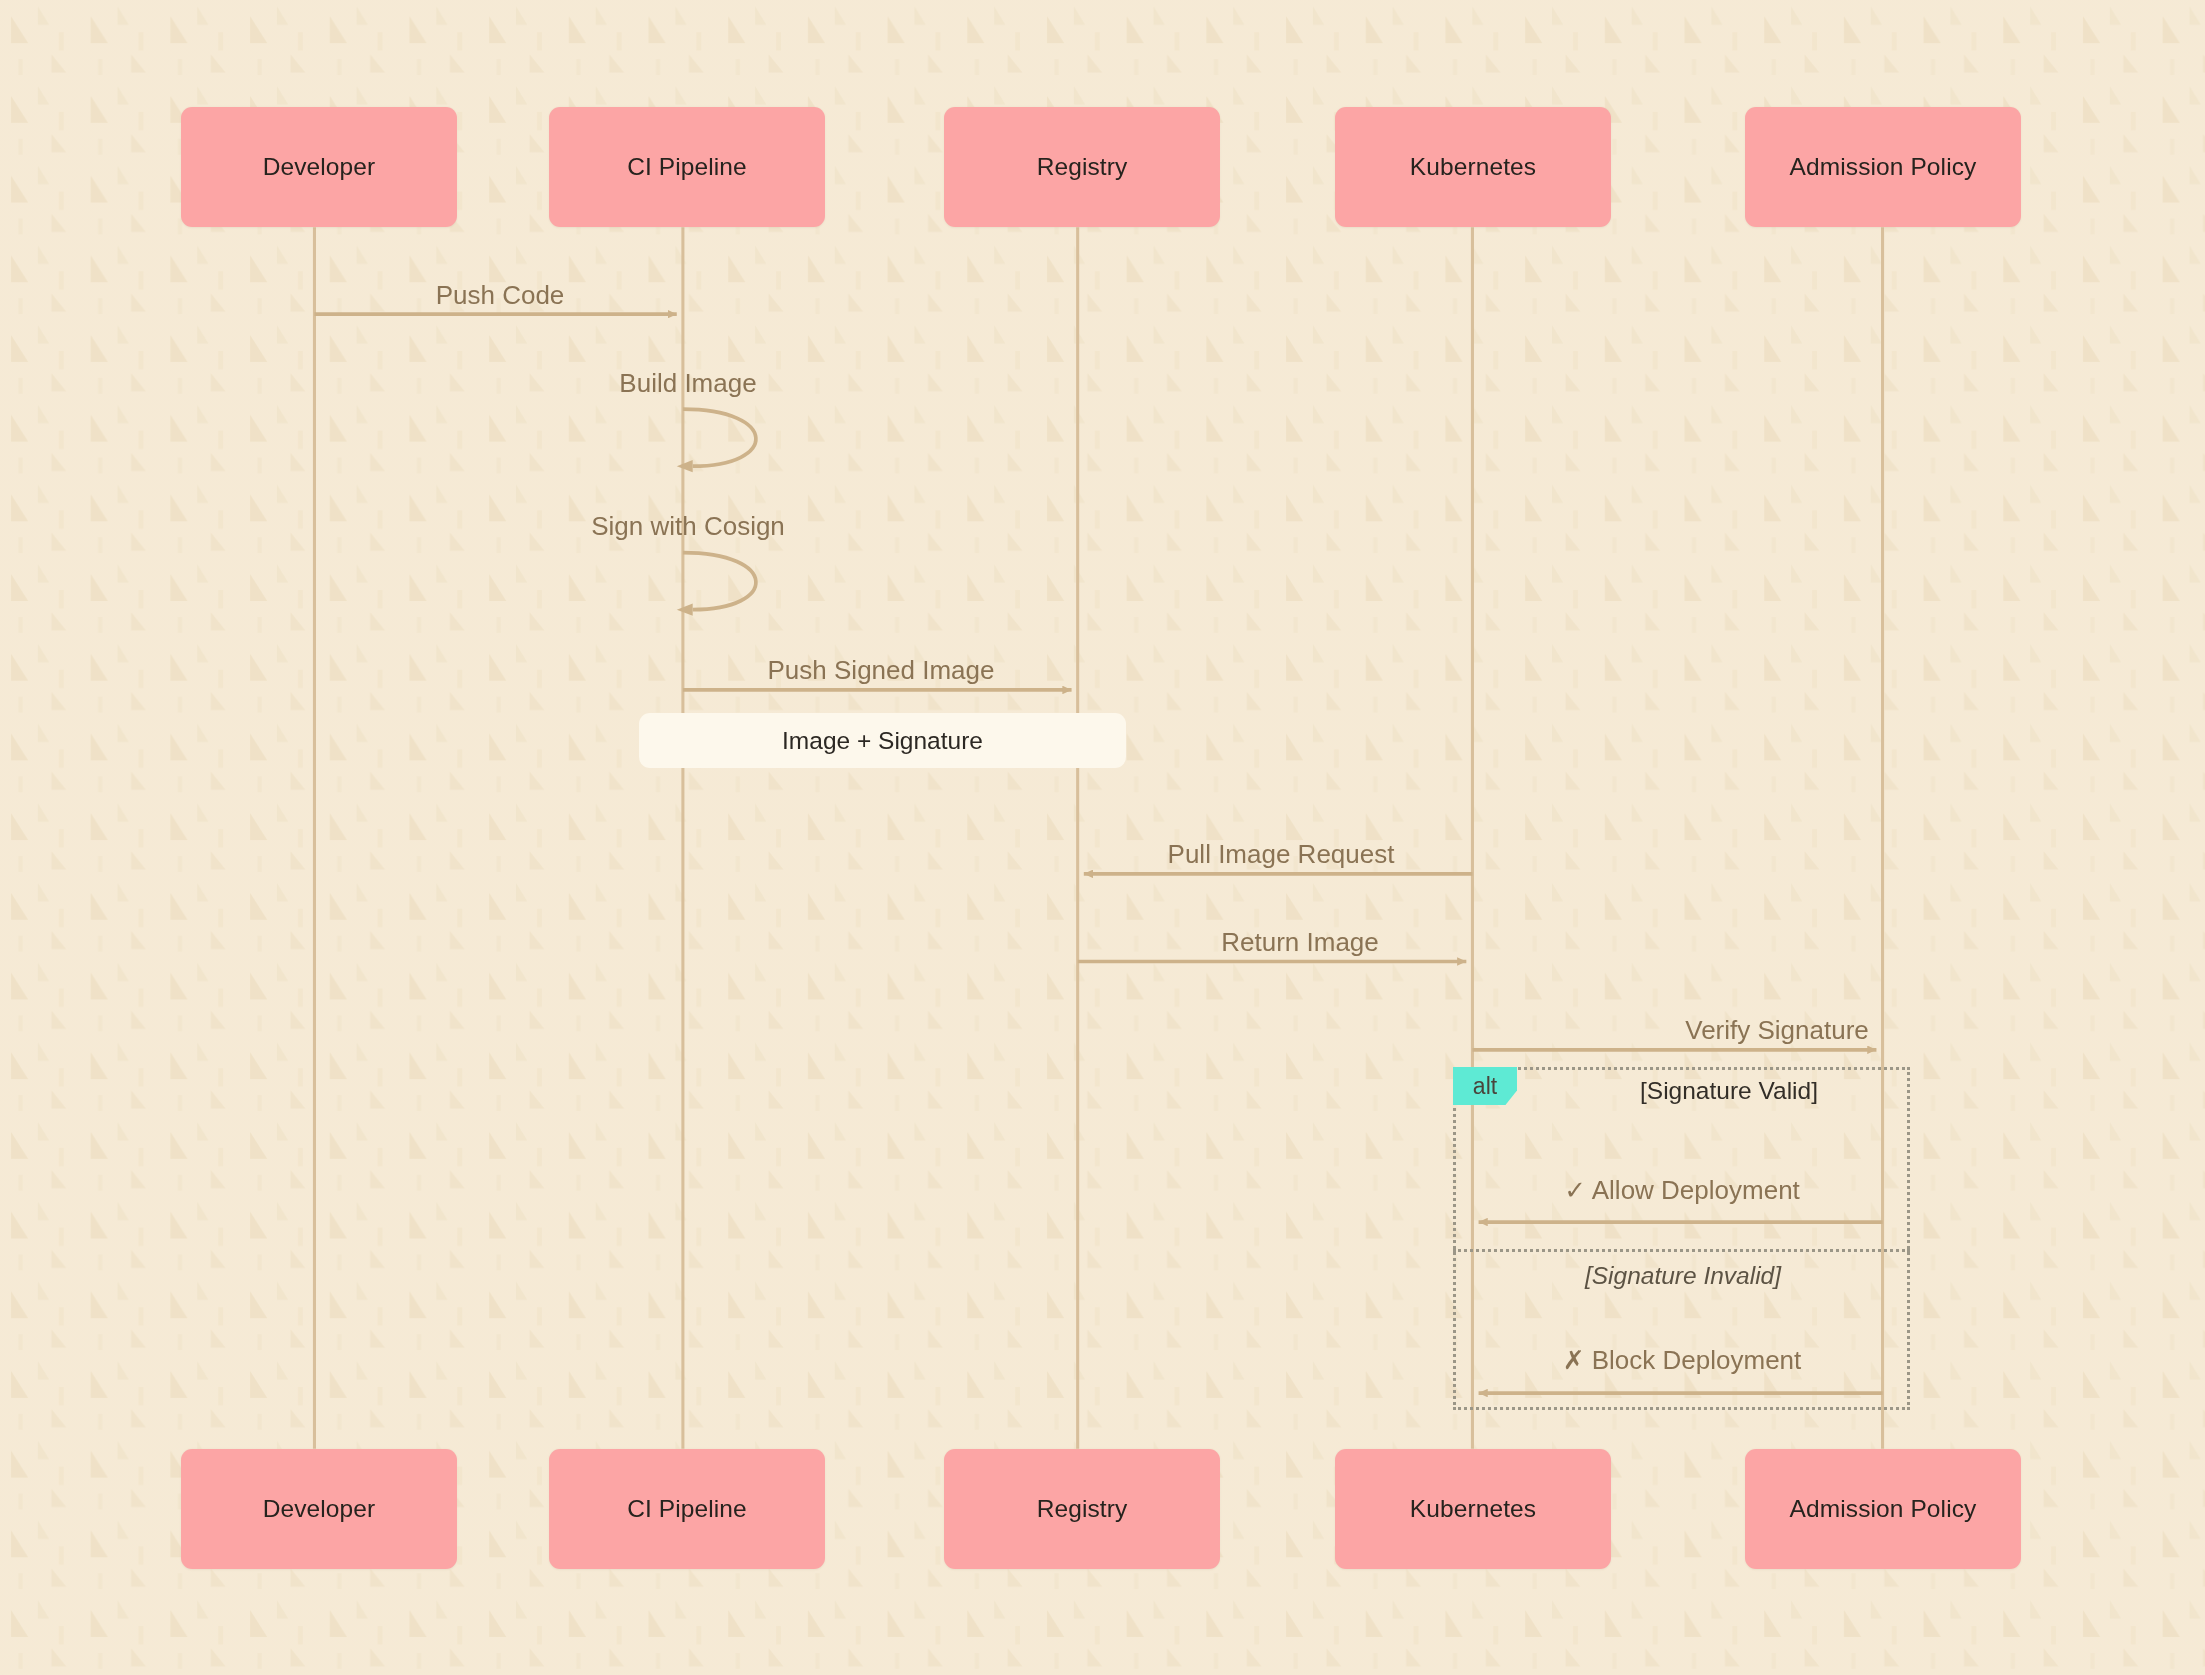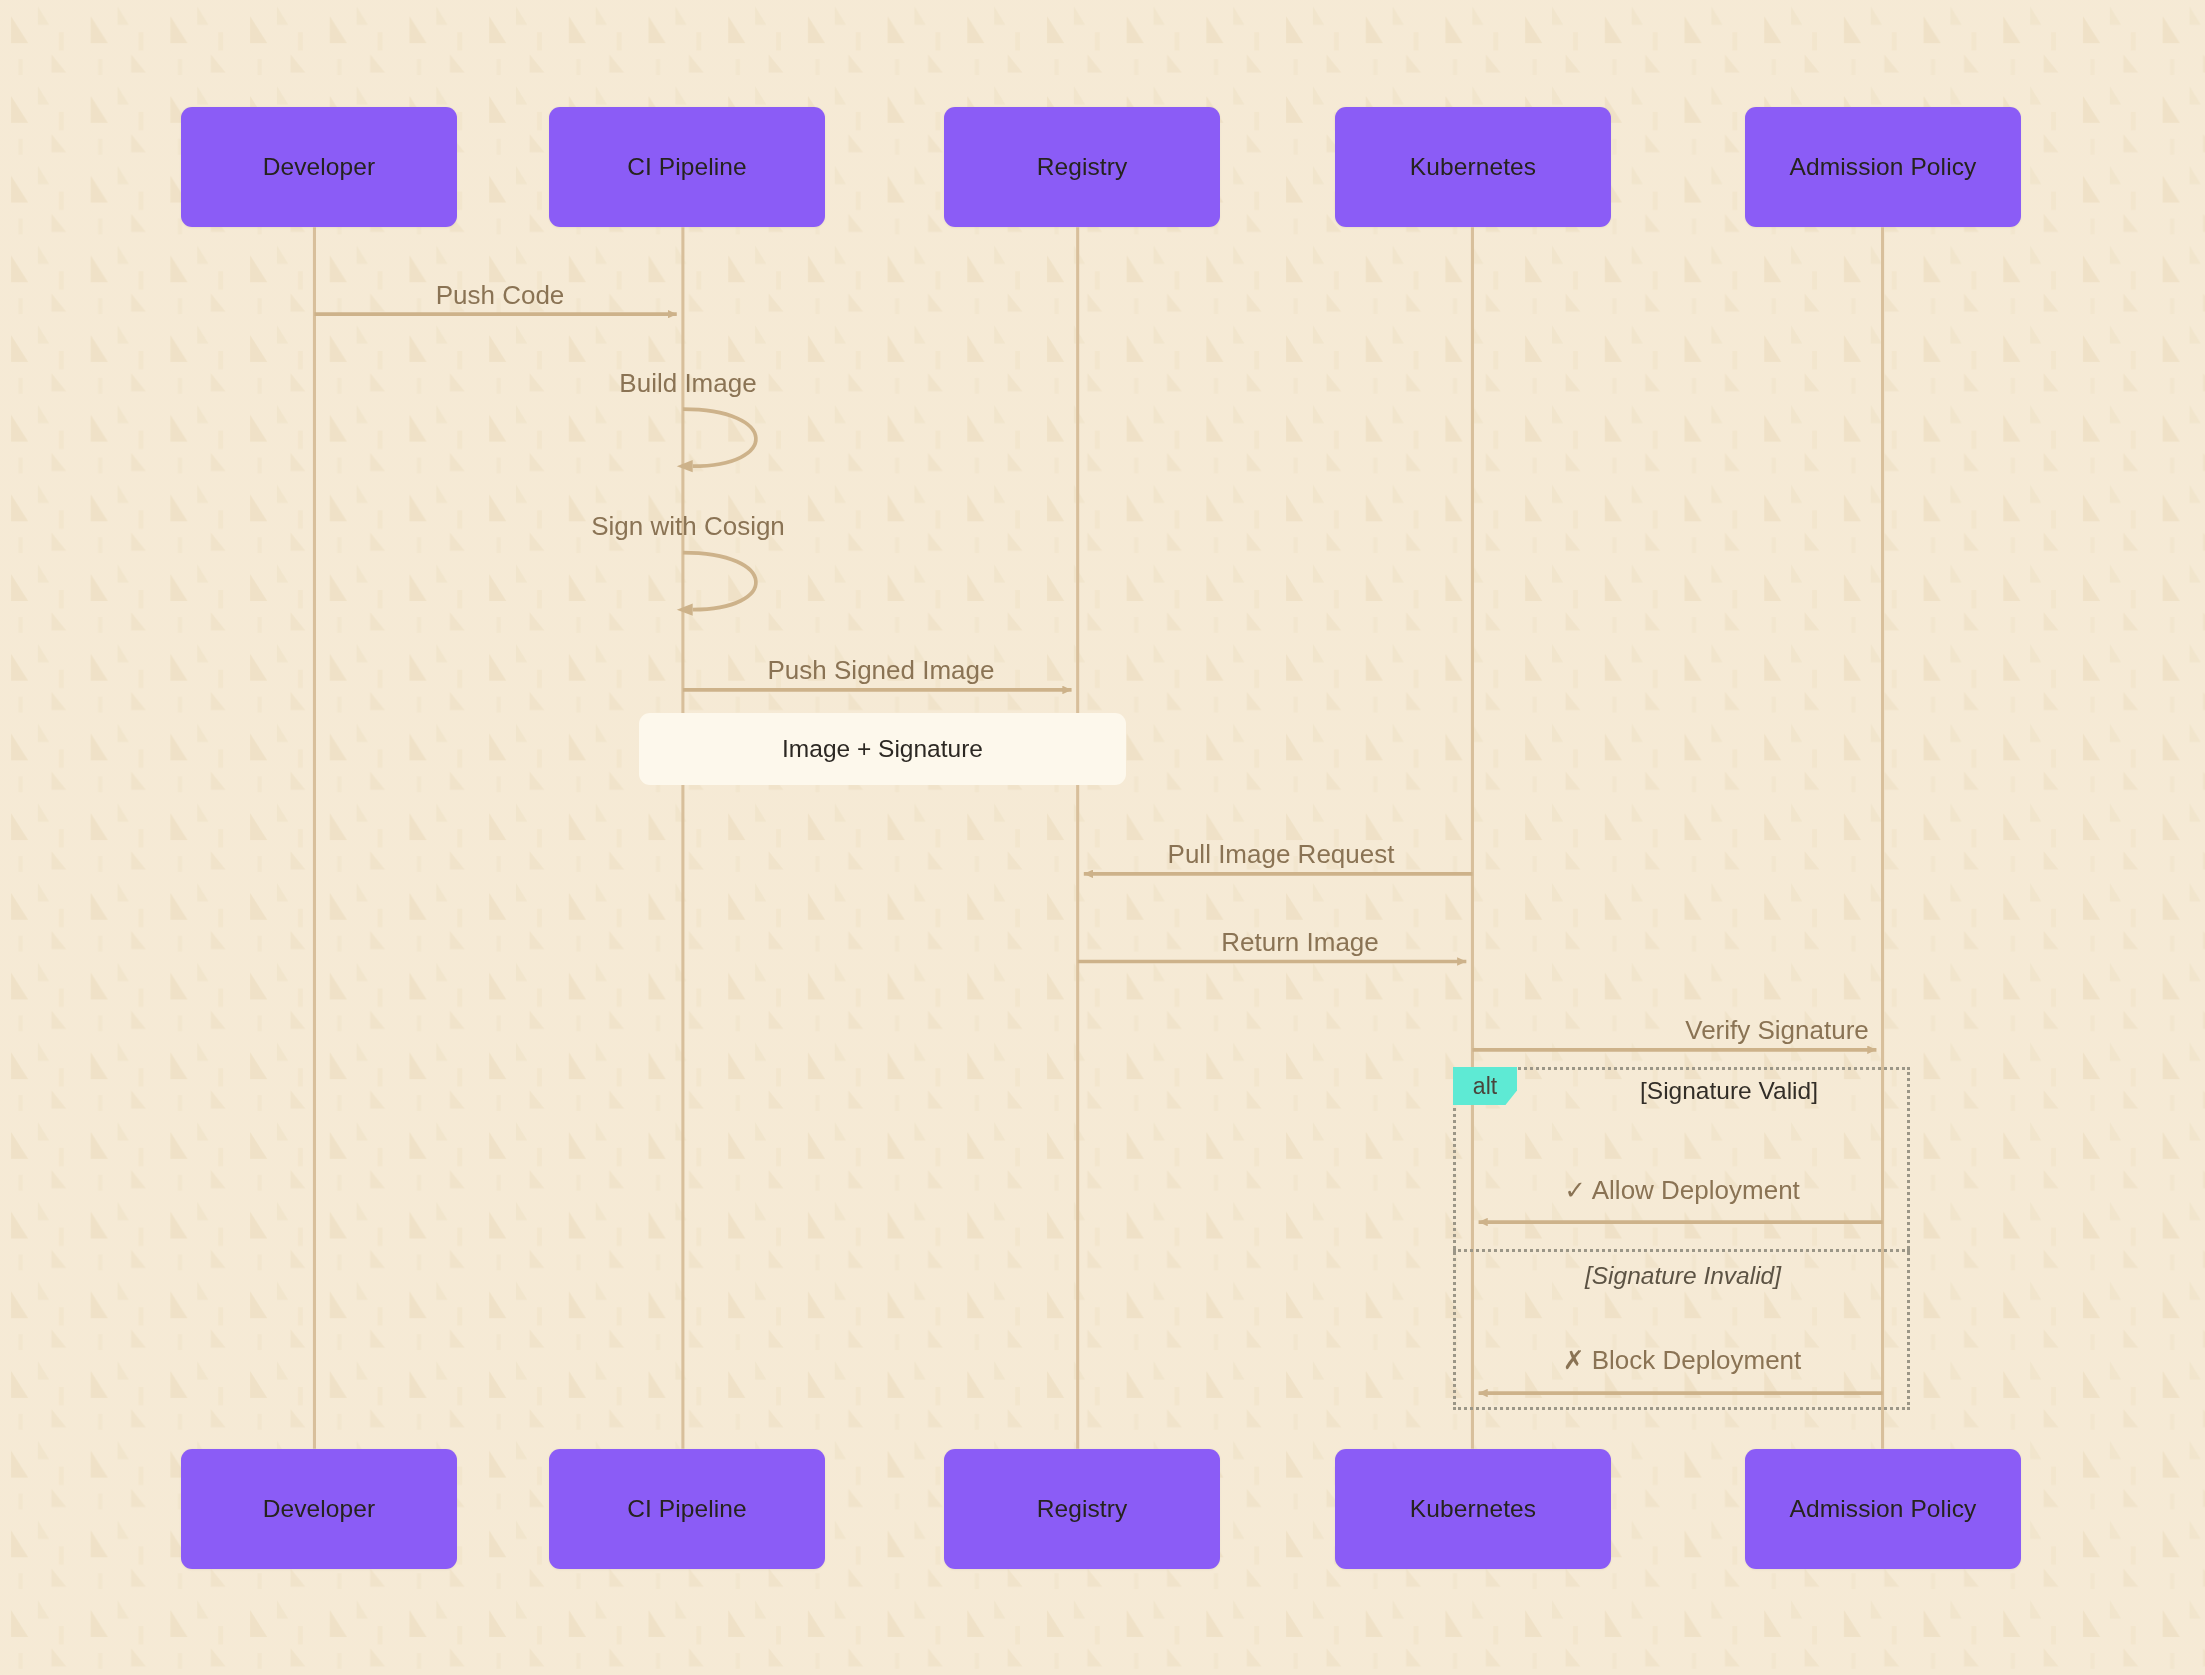--- a/index.html
+++ b/index.html
@@ -38,21 +38,21 @@
   #layer {
     position: absolute;
     left: 0; top: 0;
     width: 2205px;
     height: 1676px;
   }
 
   
   .actor-box {
     position: absolute;
-    background: #8b5cf6;
+    background: #fca5a5;
     border-radius: 11px;
     display: flex;
     align-items: center;
     justify-content: center;
     box-shadow: 0 0.6px 1.8px rgba(150,130,95,0.10);
     box-sizing: border-box;
   }
   .actor-label {
     font-size: 24.5px;
     color: #26231e;
@@ -203,21 +203,21 @@
   <div class="msg-label" style="left:1281px; top:839px;">Pull Image Request</div>
 
   <div class="msg-label" style="left:1276px; top:927px;margin-left:24px;">Return Image</div>
 
   <div class="msg-label" style="left:1777px; top:1015px;">Verify Signature</div>
 
   <div class="msg-label" style="left:1682px; top:1175px;">✓ Allow Deployment</div>
 
   <div class="msg-label" style="left:1682px; top:1345px;">✗ Block Deployment</div>
 
-  <div class="note-box" style="left:639px; top:713px; width:487px; height:72px;">
+  <div class="note-box" style="left:639px; top:713px; width:487px; height:55px;">
     <span class="note-label">Image + Signature</span>
   </div>
 
   <div class="actor-box" style="left:181px; top:107px; width:276px; height:120px;">
     <span class="actor-label">Developer</span>
   </div>
   <div class="actor-box" style="left:549px; top:107px; width:276px; height:120px;">
     <span class="actor-label">CI Pipeline</span>
   </div>
   <div class="actor-box" style="left:944px; top:107px; width:276px; height:120px;">

